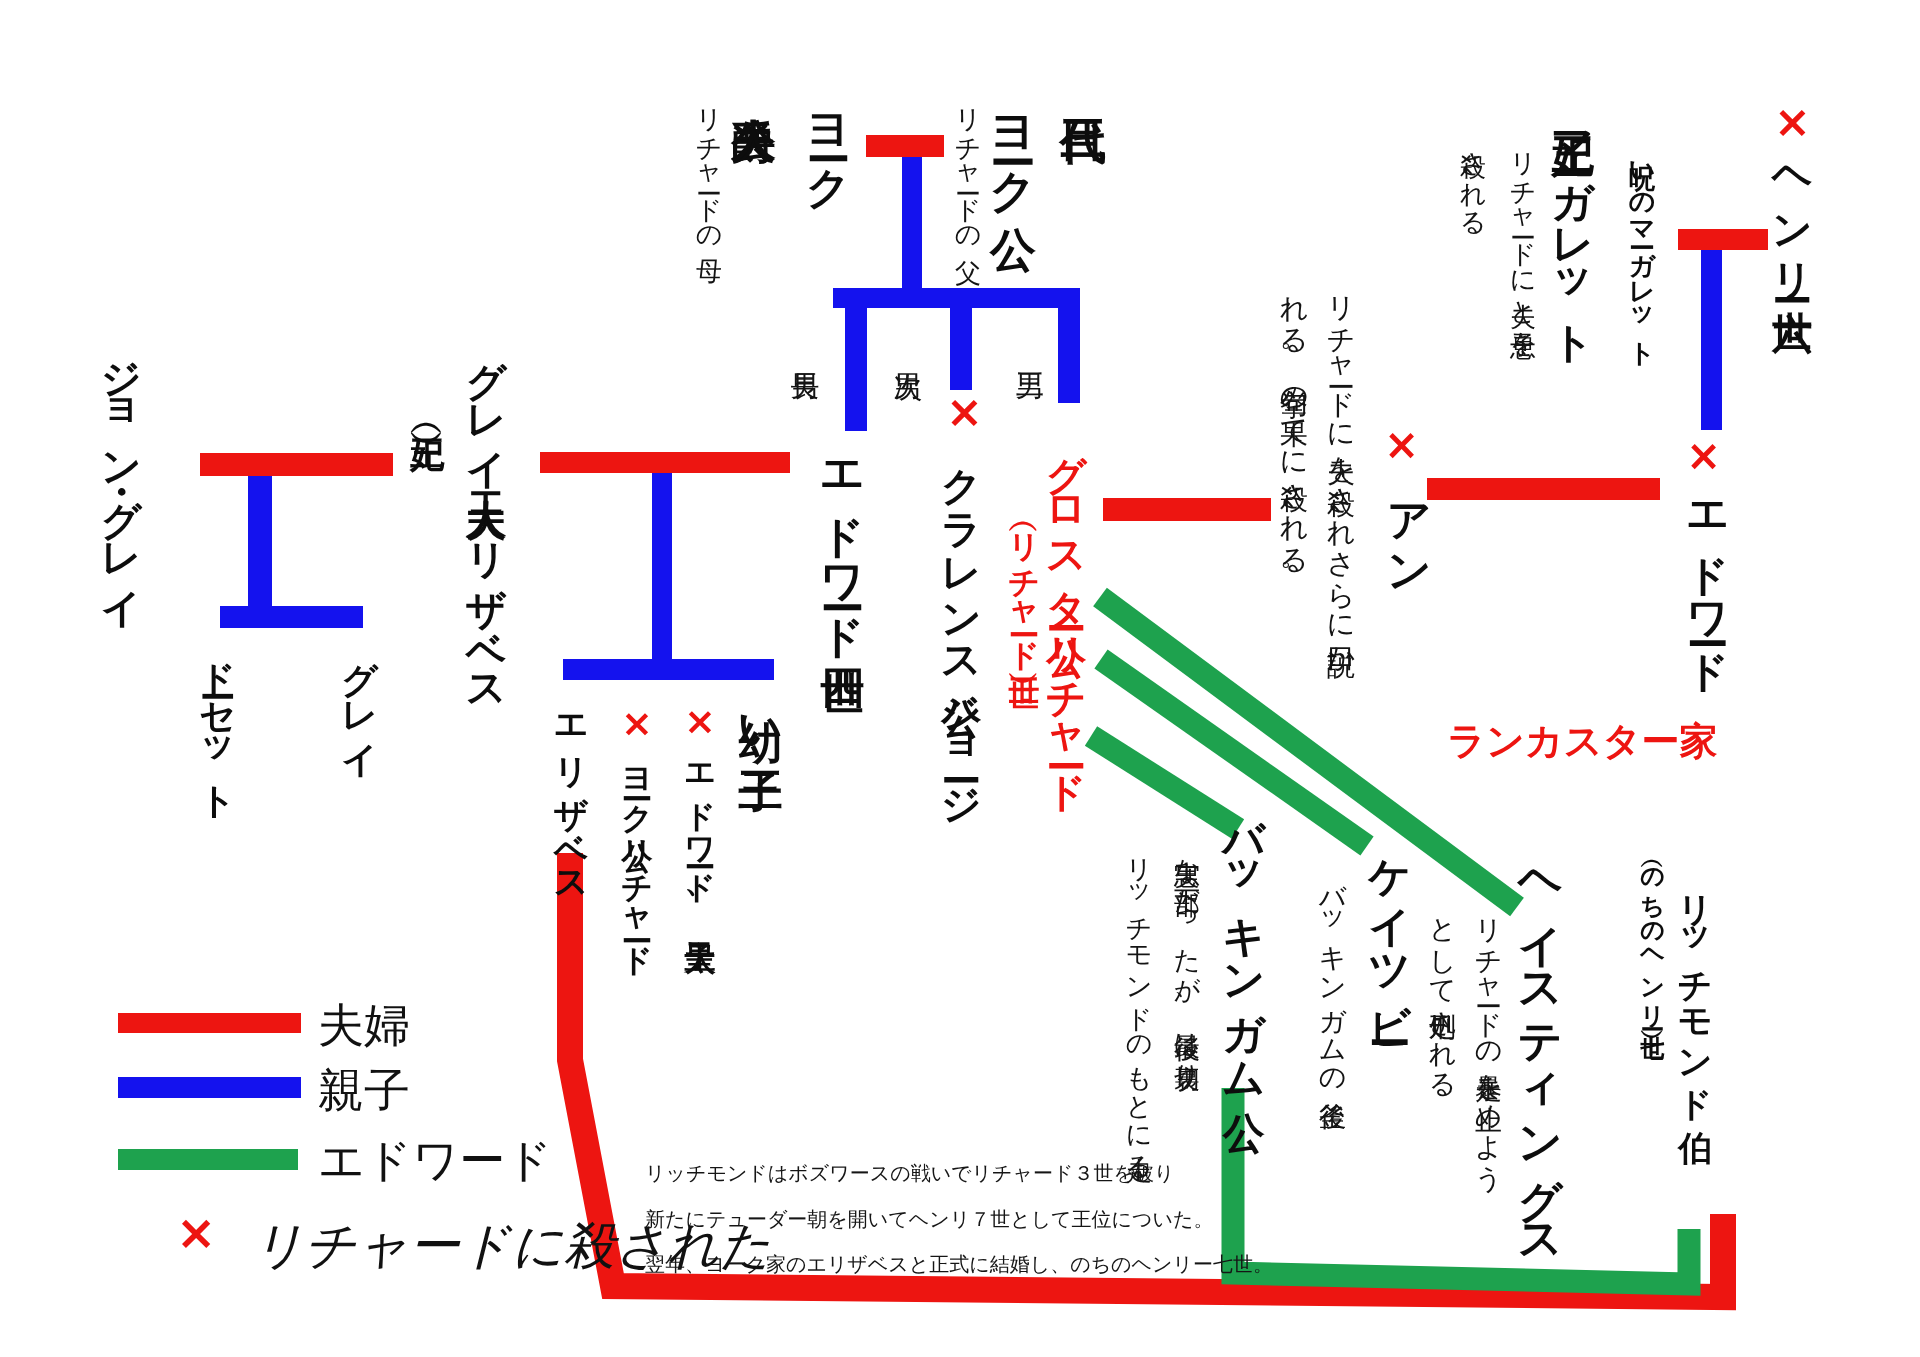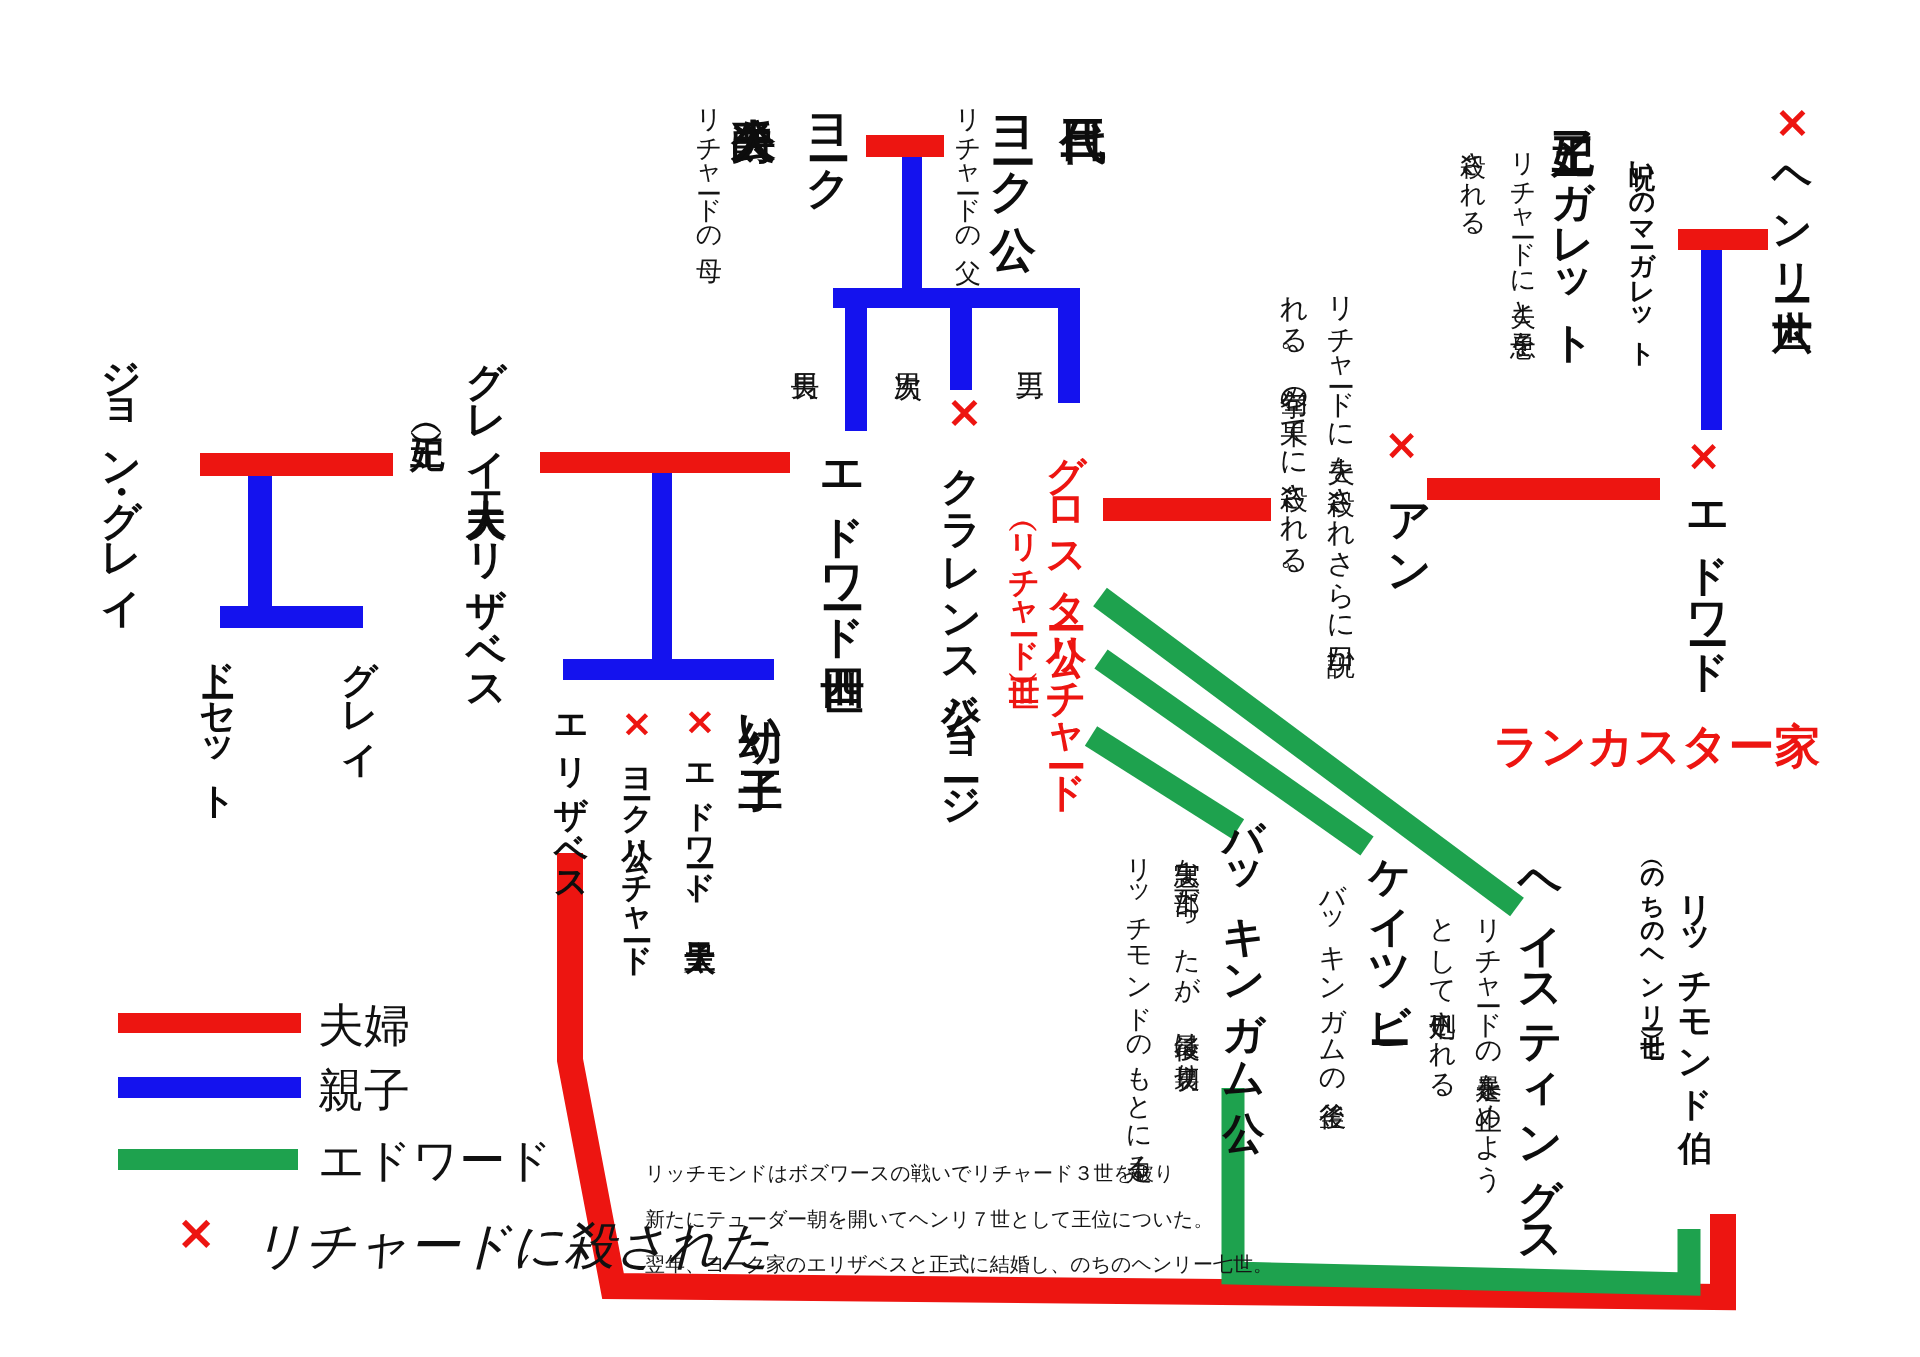--- a/index.html
+++ b/index.html
@@ -34,21 +34,21 @@
 <div class="canvas">
 
   <svg class="overlay" viewBox="0 0 1920 1357">
     <path class="s-red" stroke-width="26" d="M570 853 V1060 L613 1286 L1723 1297 V1214"></path>
     <path class="s-green" stroke-width="23" d="M1233 1088 V1273 L1689 1284 V1229"></path>
     <line class="s-green" stroke-width="23" x1="1100" y1="597" x2="1517" y2="907"></line>
     <line class="s-green" stroke-width="23" x1="1101" y1="659" x2="1367" y2="846"></line>
     <line class="s-green" stroke-width="23" x1="1091" y1="736" x2="1238" y2="829"></line>
   </svg>
 
-  <div class="h redtext" style="left:1493px;top:716px;font-size:46px;">ランカスター家</div>
+  <div class="h redtext" style="left:1447px;top:716px;font-size:38px;">ランカスター家</div>
 
   <div class="v n" style="left:806px;top:86px;font-size:44px;">ヨーク</div>
   <div class="v n" style="left:731px;top:84px;font-size:44px;">公爵夫人</div>
   <div class="v a" style="left:696px;top:90px;font-size:26px;">リチャードの母</div>
   <div class="v n" style="left:1060px;top:84px;font-size:46px;">三代目</div>
   <div class="v n" style="left:990px;top:86px;font-size:46px;">ヨーク公</div>
   <div class="v a" style="left:955px;top:90px;font-size:26px;">リチャードの父</div>
 
   <div class="bar bar-red" style="left:866px;top:135px;width:78px;height:22px;"></div>
   <div class="bar bar-blue" style="left:902px;top:157px;width:20px;height:131px;"></div>

